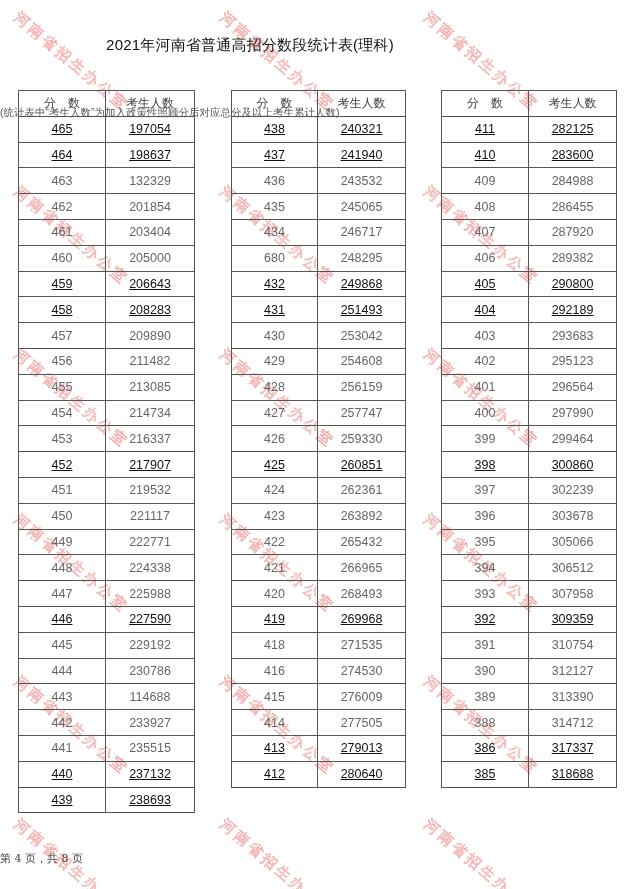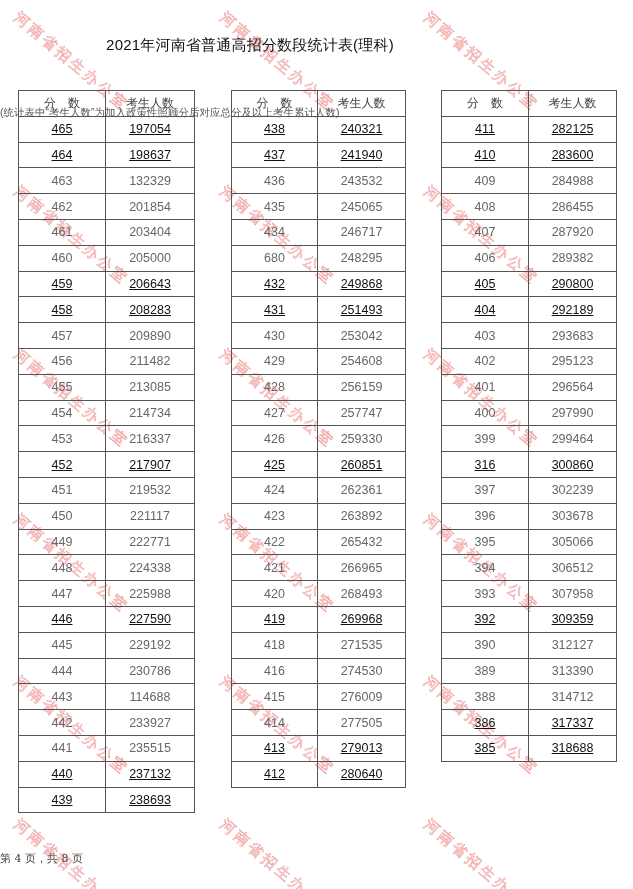--- a/index.html
+++ b/index.html
@@ -348,21 +348,21 @@
       </tr>
       <tr class="light">
         <td>400</td>
         <td>297990</td>
       </tr>
       <tr class="light">
         <td>399</td>
         <td>299464</td>
       </tr>
       <tr class="dark">
-        <td>316</td>
+        <td>398</td>
         <td>300860</td>
       </tr>
       <tr class="light">
         <td>397</td>
         <td>302239</td>
       </tr>
       <tr class="light">
         <td>396</td>
         <td>303678</td>
       </tr>
@@ -376,20 +376,24 @@
       </tr>
       <tr class="light">
         <td>393</td>
         <td>307958</td>
       </tr>
       <tr class="dark">
         <td>392</td>
         <td>309359</td>
       </tr>
       <tr class="light">
+        <td>391</td>
+        <td>310754</td>
+      </tr>
+      <tr class="light">
         <td>390</td>
         <td>312127</td>
       </tr>
       <tr class="light">
         <td>389</td>
         <td>313390</td>
       </tr>
       <tr class="light">
         <td>388</td>
         <td>314712</td>

